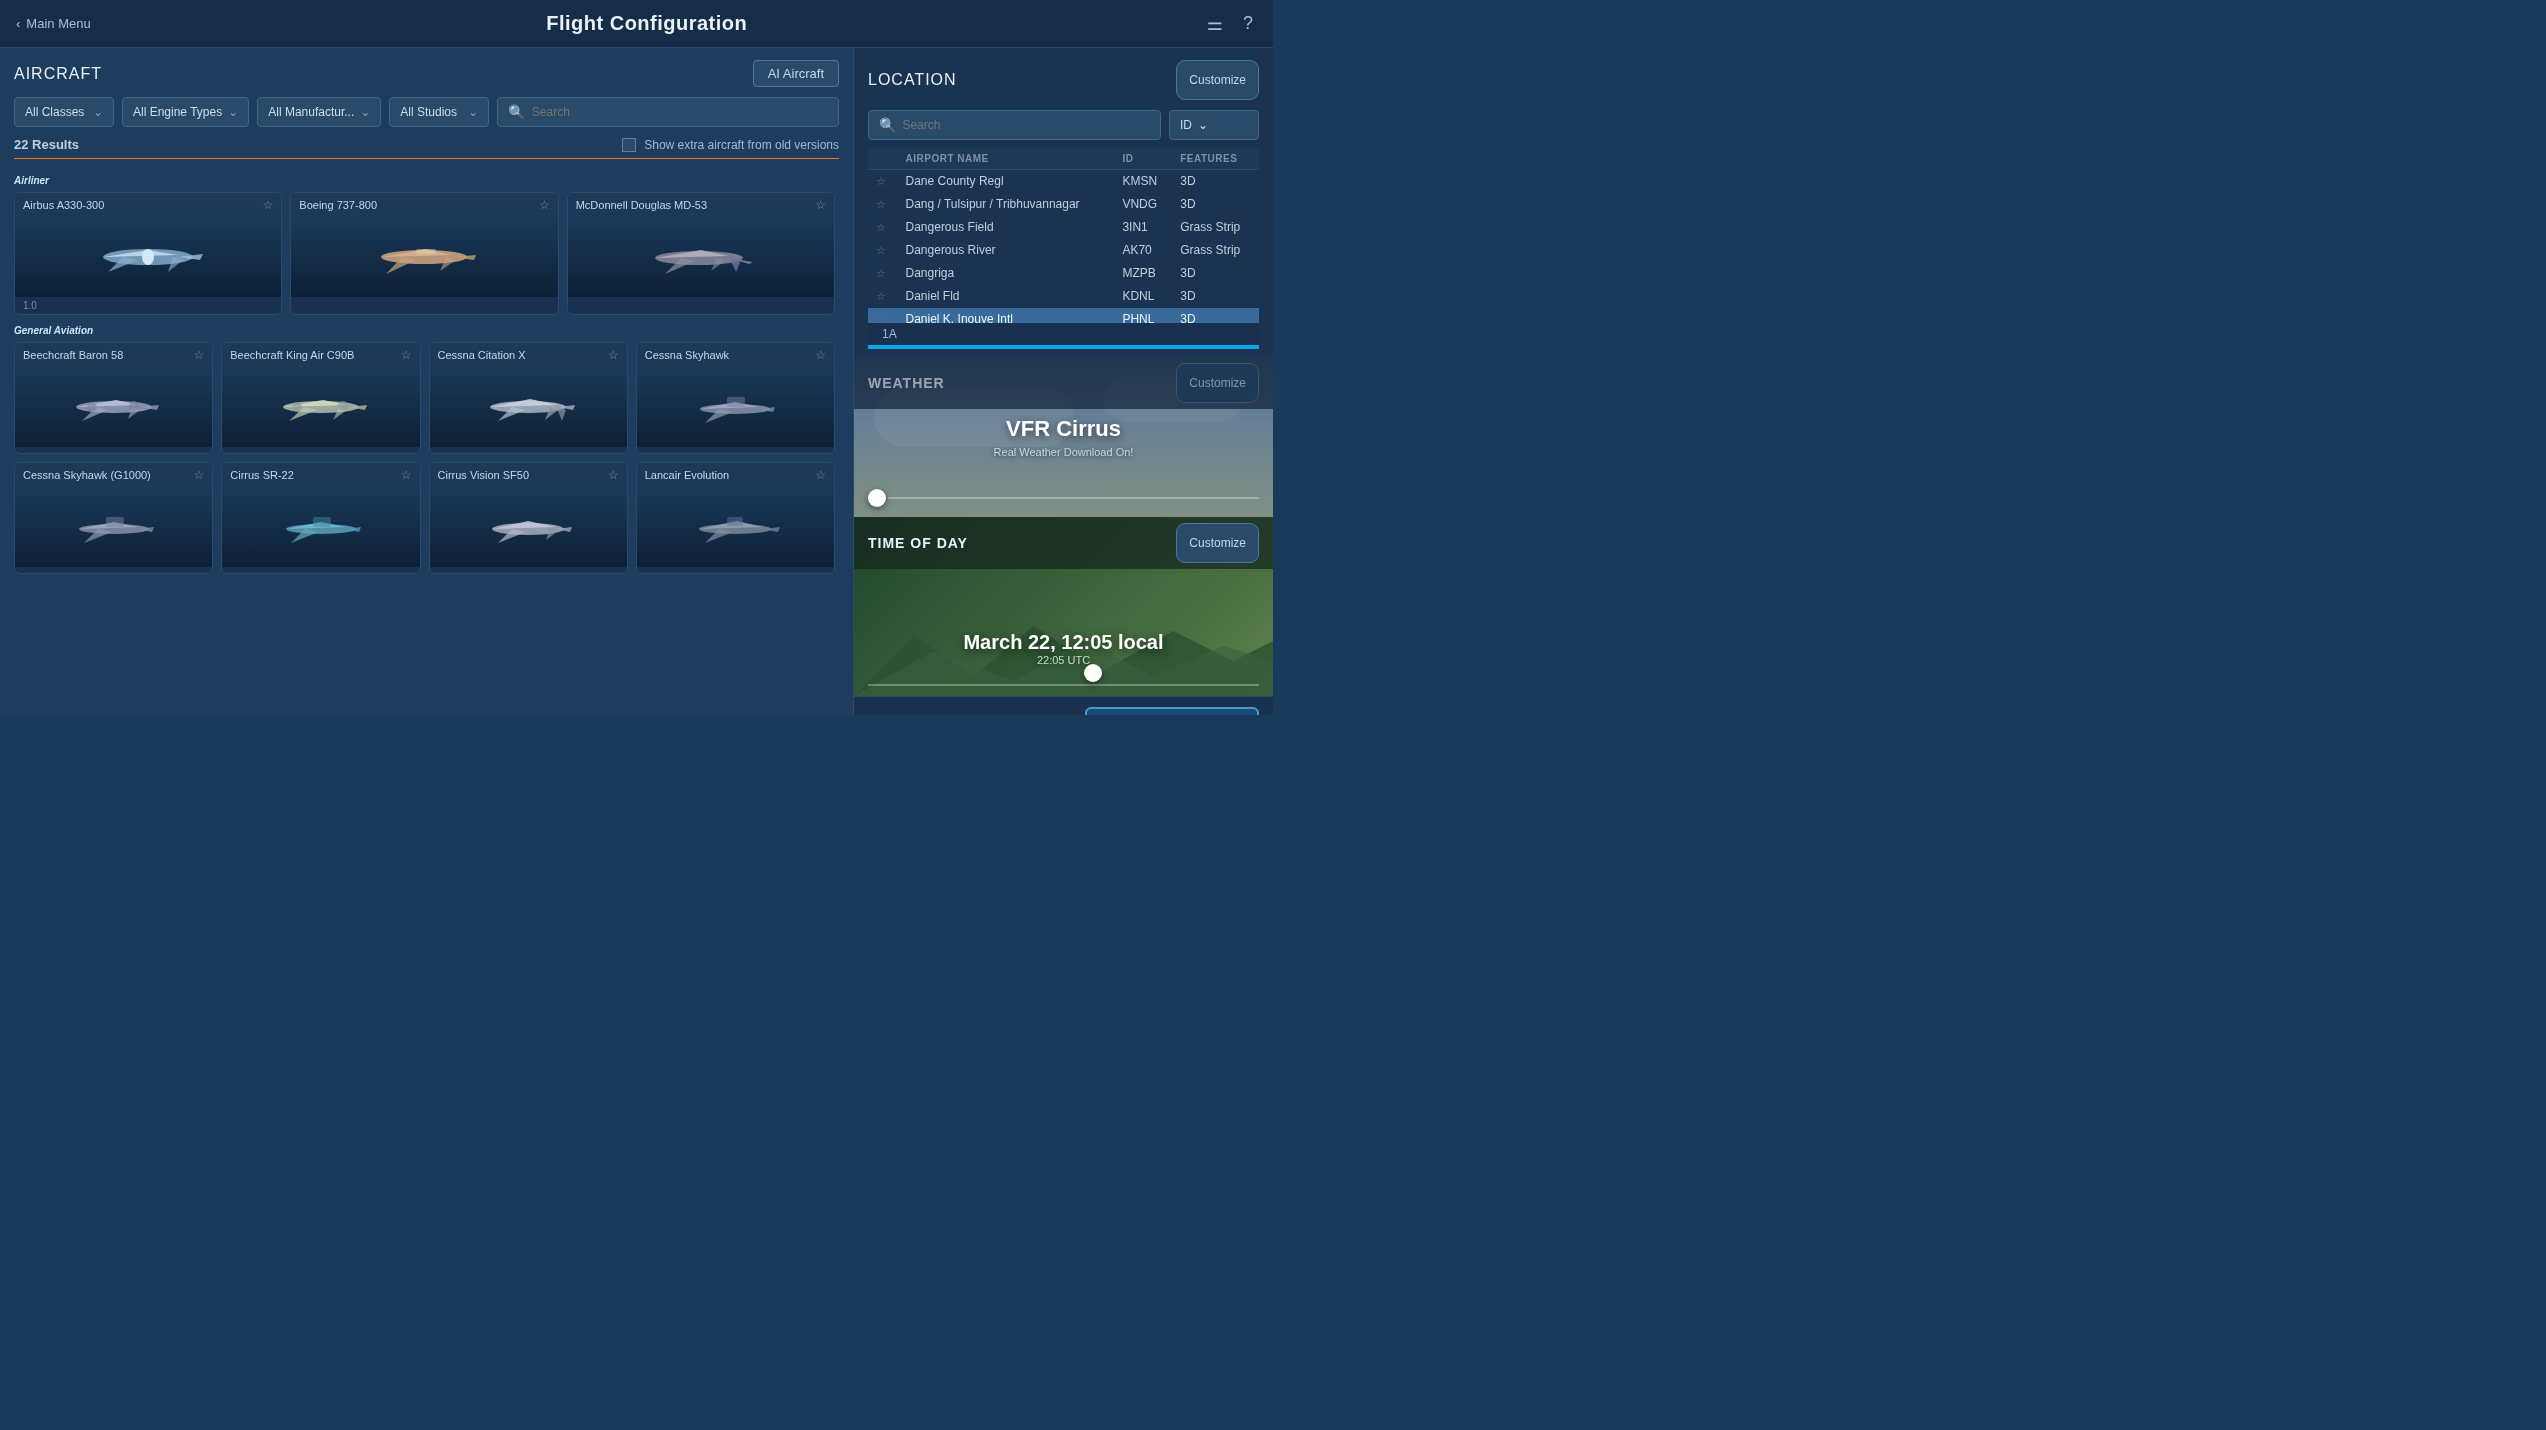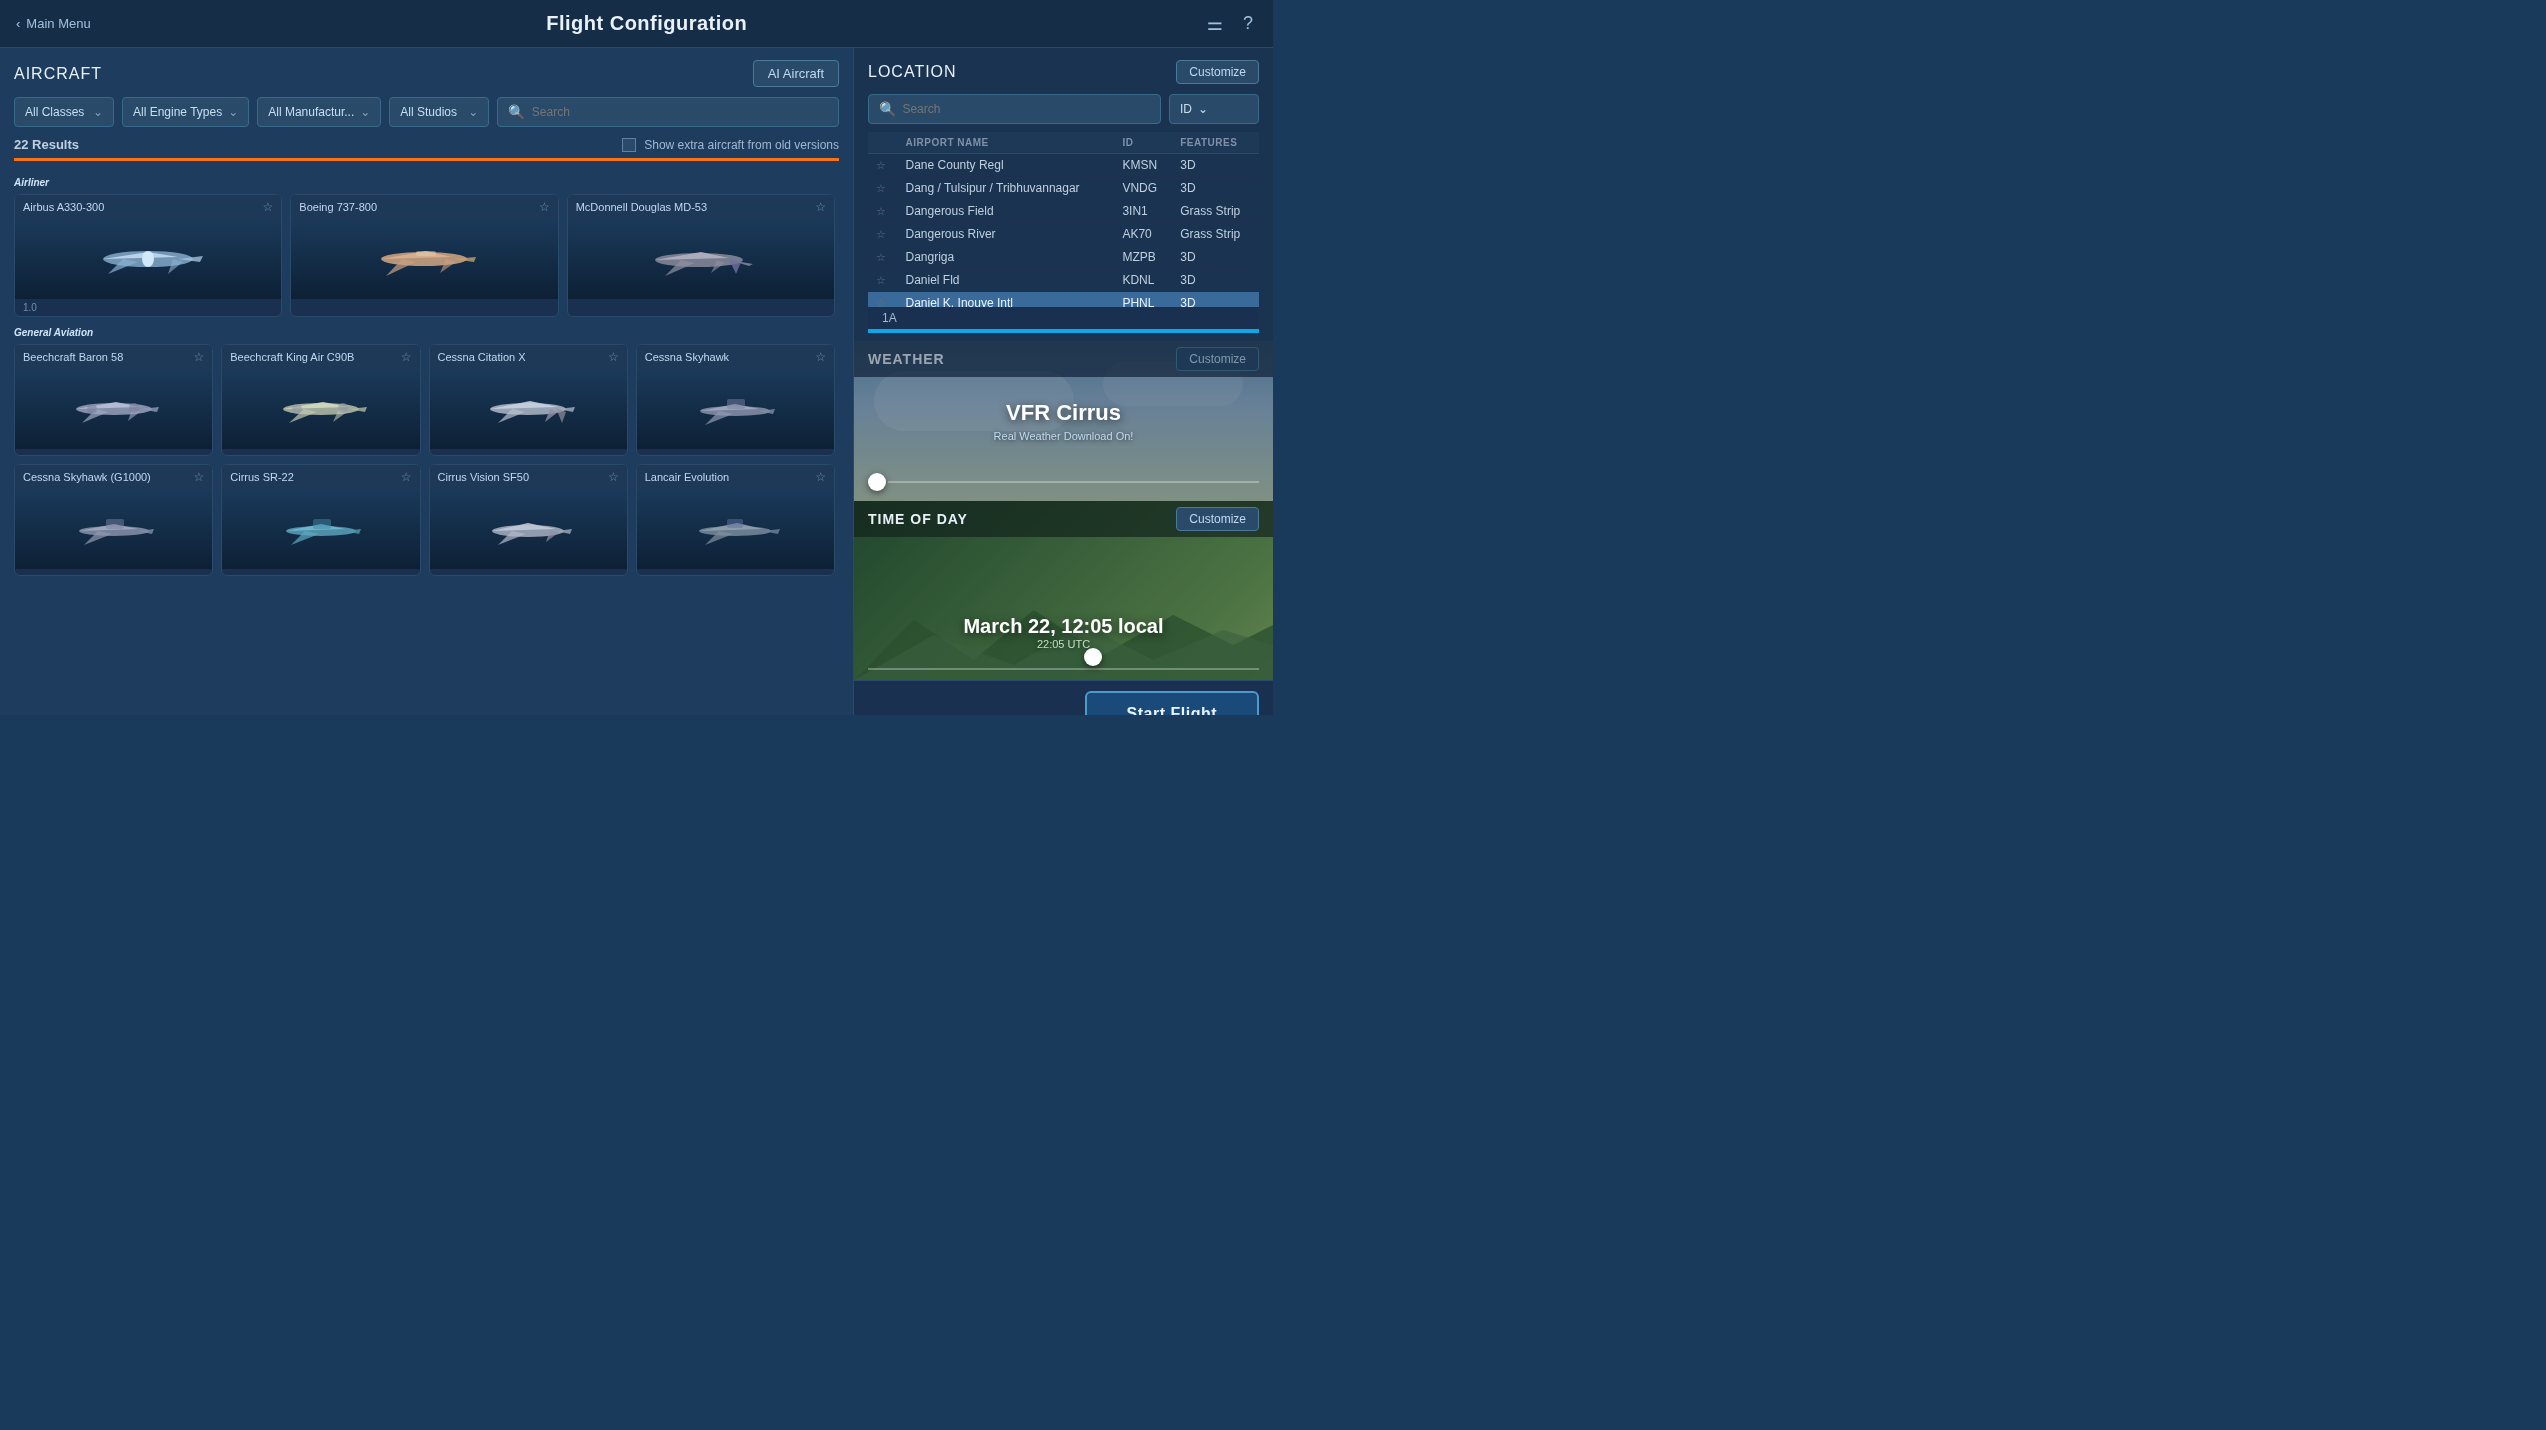--- a/index.html
+++ b/index.html
@@ -135,21 +135,21 @@
     }
     .search-icon { color: #80a0c0; font-size: 14px; }
 
     
     .results-bar {
       display: flex;
       align-items: center;
       justify-content: space-between;
       margin-bottom: 8px;
       padding-bottom: 6px;
-      border-bottom: 3px solid #f97316;
+      border-bottom: 1px solid #f97316;
       gap: 21px;
     }
     .results-count {
       font-size: 13px;
       color: #c0d0e0;
       font-weight: 600;
     }
     .extra-aircraft {
       display: flex;
       align-items: center;
@@ -250,22 +250,22 @@
     .location-header {
       display: flex;
       align-items: center;
       justify-content: space-between;
       margin-bottom: 10px;
     }
     .customize-btn {
       background: #2a4a6a;
       border: 1px solid #4a7a9a;
       color: #c0d8f0;
-      padding: 4px 12px;
-      border-radius: 4px;
+      padding: 12px 12px;
+      border-radius: 9px;
       cursor: pointer;
       font-size: 12px;
     }
     .location-filters {
       display: flex;
       gap: 8px;
       margin-bottom: 8px;
     }
     .loc-search {
       flex: 1;

